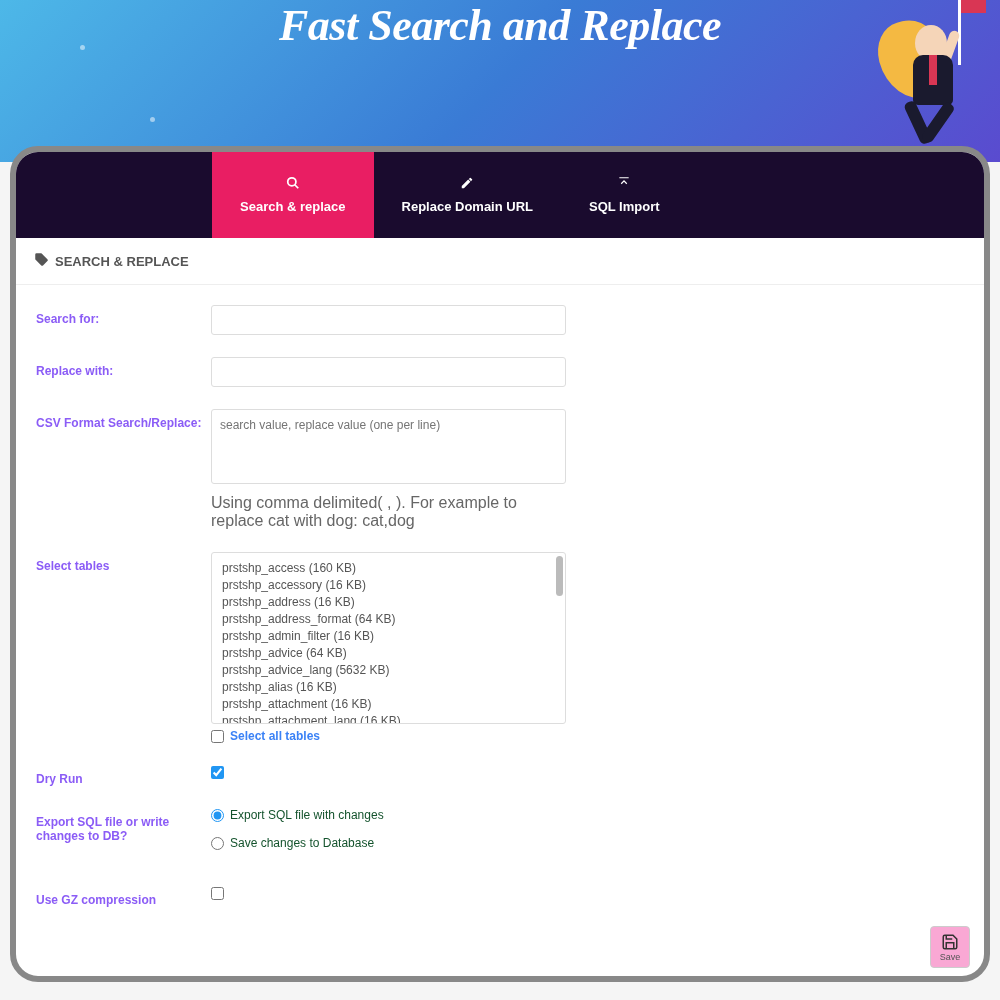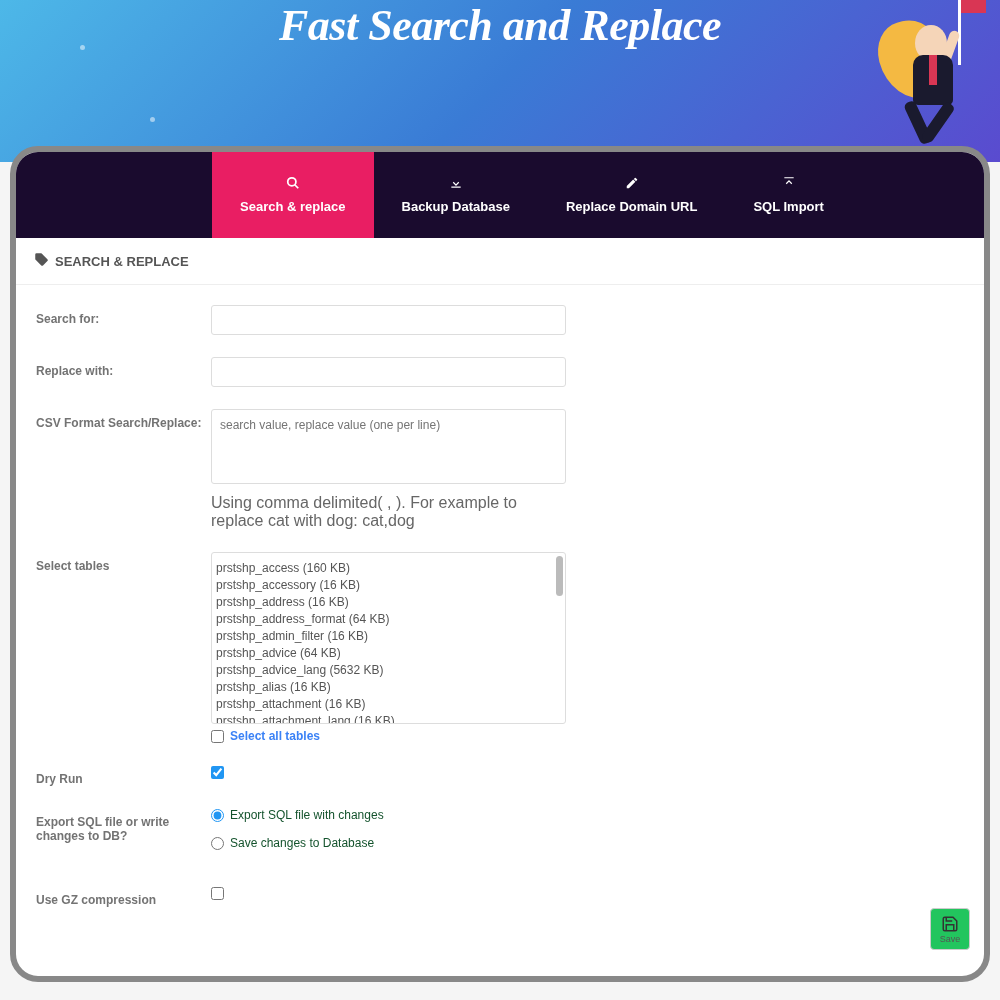--- a/index.html
+++ b/index.html
@@ -36,39 +36,39 @@
 
 .tabbar { background: #1A0B2E; display: flex; height: 86px; padding-left: 196px; }
 .tab { color: #fff; flex: 0 0 auto; padding: 18px 28px 18px 28px; text-align: center; font-size: 13px; font-weight: 600; cursor: pointer; display: flex; flex-direction: column; align-items: center; justify-content: center; gap: 6px; }
 .tab.active { background: #E91E63; }
 .tab-icon { font-size: 14px; }
 
 .section-title { padding: 14px 18px; font-size: 13px; font-weight: 600; color: #555; border-bottom: 1px solid #eee; display: flex; align-items: center; gap: 6px; }
 
 .form-area { padding: 20px 30px 20px 20px; }
 .form-row { display: flex; margin-bottom: 22px; align-items: flex-start; }
-.form-label { width: 175px; flex-shrink: 0; font-size: 12px; font-weight: 600; color: #737373; padding-top: 7px; }
+.form-label { width: 175px; flex-shrink: 0; font-size: 12px; font-weight: 600; color: #8b5cf6; padding-top: 7px; }
 .form-control { flex: 0 0 355px; }
 
 .text-input { width: 100%; height: 30px; border: 1px solid #ddd; border-radius: 3px; padding: 0 8px; font-size: 12px; }
 .textarea { width: 100%; height: 75px; border: 1px solid #ddd; border-radius: 3px; padding: 8px; font-size: 12px; color: #999; resize: none; font-family: inherit; }
 .help-text { font-size: 16px; color: #666; margin-top: 6px; }
 
-.list-select { width: 100%; height: 172px; border: 1px solid #ddd; border-radius: 3px; overflow-y: auto; padding: 6px 4px; font-size: 12px; color: #555; }
+.list-select { width: 100%; height: 172px; border: 1px solid #ddd; border-radius: 3px; overflow-y: auto; padding: 6px 10px; font-size: 12px; color: #555; }
 .list-item { padding: 1.5px 0; cursor: pointer; }
 
 .checkbox-row { display: flex; align-items: center; gap: 6px; margin-top: 5px; }
 .checkbox-row label { font-size: 12px; font-weight: 600; color: #3b82f6; }
 input[type=checkbox] { width: 13px; height: 13px; accent-color: #2196F3; }
 
 .radio-row { display: flex; align-items: center; gap: 6px; margin-bottom: 14px; }
 .radio-row label { font-size: 12px; font-weight: 400; color: #14532d; }
 input[type=radio] { accent-color: #2196F3; }
 
-.save-button { position: absolute; right: 14px; bottom: 26px; width: 40px; height: 42px; border: 1px solid #ccc; border-radius: 4px; background: #22c55e; display: flex; flex-direction: column; align-items: center; justify-content: center; gap: 1px; cursor: pointer; }
+.save-button { position: absolute; right: 14px; bottom: 8px; width: 40px; height: 42px; border: 1px solid #ccc; border-radius: 4px; background: #f9a8d4; display: flex; flex-direction: column; align-items: center; justify-content: center; gap: 1px; cursor: pointer; }
 .save-button svg { width: 18px; height: 18px; }
 .save-button span { font-size: 9px; color: #555; }
 
 .scrollbar-fake { position: absolute; right: 3px; top: 4px; width: 7px; height: 40px; background: #bbb; border-radius: 4px; }
 .list-wrap { position: relative; }
 </style>
 </head>
 <body>
 
 <div class="hero">
@@ -90,28 +90,20 @@
 
   <div class="tabbar">
     <div class="tab active">
       <span class="tab-icon">
         <svg width="14" height="14" viewBox="0 0 24 24" fill="none" stroke="#fff" stroke-width="3">
             <circle cx="10" cy="10" r="7"></circle>
             <line x1="21" y1="21" x2="15" y2="15"></line>
           </svg>
       </span>
       <span>Search &amp; replace</span>
-    </div>
-    <div class="tab">
-      <span class="tab-icon">
-        <svg width="14" height="14" viewBox="0 0 24 24" fill="#fff">
-            <path d="M12 2v12l-4-4-1.5 1.5L12 17l5.5-5.5L16 10l-4 4V2h0zm-8 16h16v2H4v-2z"></path>
-          </svg>
-      </span>
-      <span>Backup Database</span>
     </div>
     <div class="tab">
       <span class="tab-icon">
         <svg width="14" height="14" viewBox="0 0 24 24" fill="#fff">
             <path d="M3 17.25V21h3.75L17.81 9.94l-3.75-3.75L3 17.25zM20.71 7.04a1 1 0 000-1.41l-2.34-2.34a1 1 0 00-1.41 0l-1.83 1.83 3.75 3.75 1.83-1.83z"></path>
           </svg>
       </span>
       <span>Replace Domain URL</span>
     </div>
     <div class="tab">

